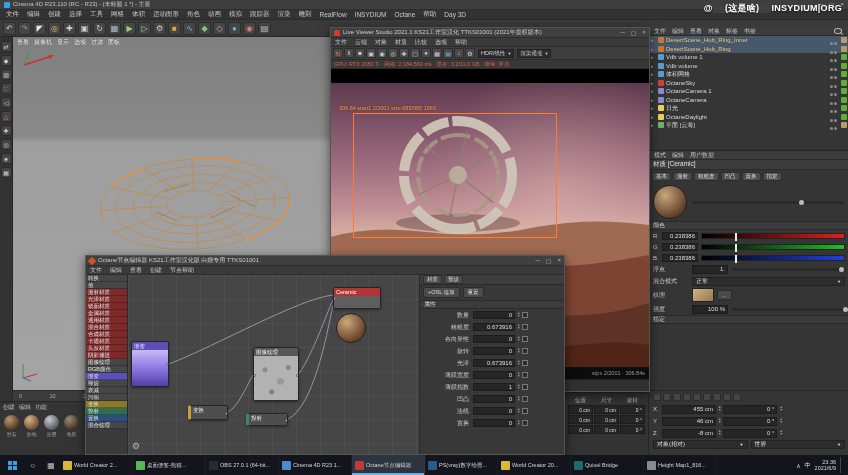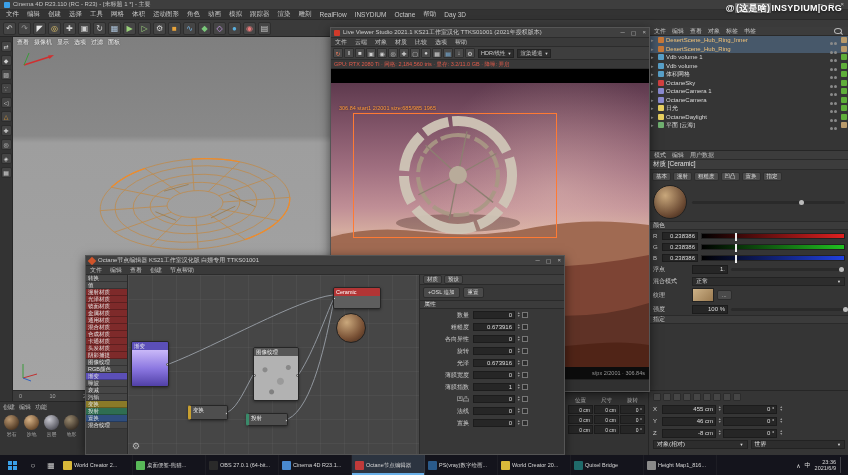--- a/index.html
+++ b/index.html
@@ -119,21 +119,21 @@
 .tb-sys{width:18px;display:flex;align-items:center;justify-content:center;font-size:8px;color:#ccc}
 .tb-app{width:73px;display:flex;align-items:center;gap:2px;padding:0 3px;border-right:1px solid rgba(255,255,255,.04)}
 .tb-app.tb-active{background:#2c3440;box-shadow:inset 0 -2px 0 #6ab0e8}
 .tb-ico{width:9px;height:9px;border-radius:1px;flex:0 0 auto}
 .tb-lbl{font-size:5.5px;color:#d8d8d8;white-space:nowrap;overflow:hidden;text-overflow:ellipsis}
 .tb-tray{margin-left:auto;display:flex;align-items:center;gap:4px;padding:0 5px}
 .tb-tray .sysico{font-size:6px;color:#ddd}
 .tb-time{display:flex;flex-direction:column;align-items:flex-end;line-height:1.15}
 .tb-time span{font-size:5.5px;color:#ddd}
 #watermark{position:absolute;top:2px;right:6px;z-index:100;font-size:9px;font-weight:bold;color:#fff;text-shadow:0 1px 2px rgba(0,0,0,.6);letter-spacing:.3px}
-#watermark .hl{background:#737373;padding:0 1px;border-radius:1px}
+#watermark .hl{background:#404040;padding:0 12px;border-radius:1px}
 </style>
 </head>
 <body>
 
 <div id="titlebar">
   <span class="app-ico"></span>
   <span>Cinema 4D R23.110 (RC - R23) - [未标题 1 *] - 主要</span>
   <span class="win-ctrl">
     <span>─</span>
     <span>▢</span>

